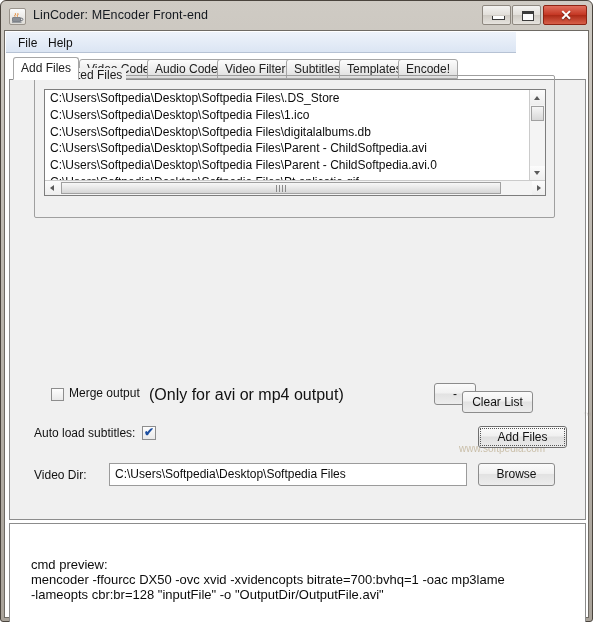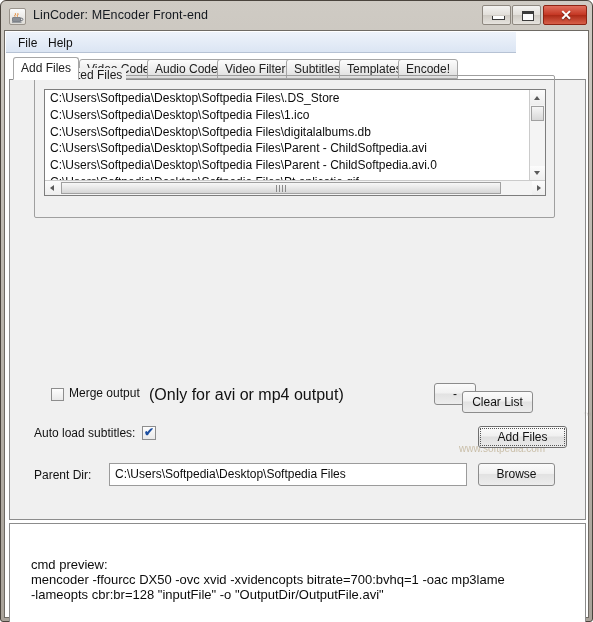--- a/index.html
+++ b/index.html
@@ -502,21 +502,21 @@
         <div class="wm-sub">www.softpedia.com</div>
       </div>
 
       <div class="autoload-label">Auto load subtitles:</div>
       <div class="checkbox autoload-cb">
         <span class="check-mark">✔</span>
       </div>
 
       <div class="btn btn-addfiles">Add Files</div>
 
-      <div class="outdir-label">Parent Dir:</div>
+      <div class="outdir-label">Video Dir:</div>
       <div class="outdir-input">C:\Users\Softpedia\Desktop\Softpedia Files</div>
       <div class="btn btn-browse">Browse</div>
 
       <div class="cmdarea">
         <div class="cmdtext">cmd preview:
 mencoder -ffourcc DX50 -ovc xvid -xvidencopts bitrate=700:bvhq=1 -oac mp3lame
 -lameopts cbr:br=128 "inputFile" -o "OutputDir/OutputFile.avi"</div>
       </div>
 
     </div>

